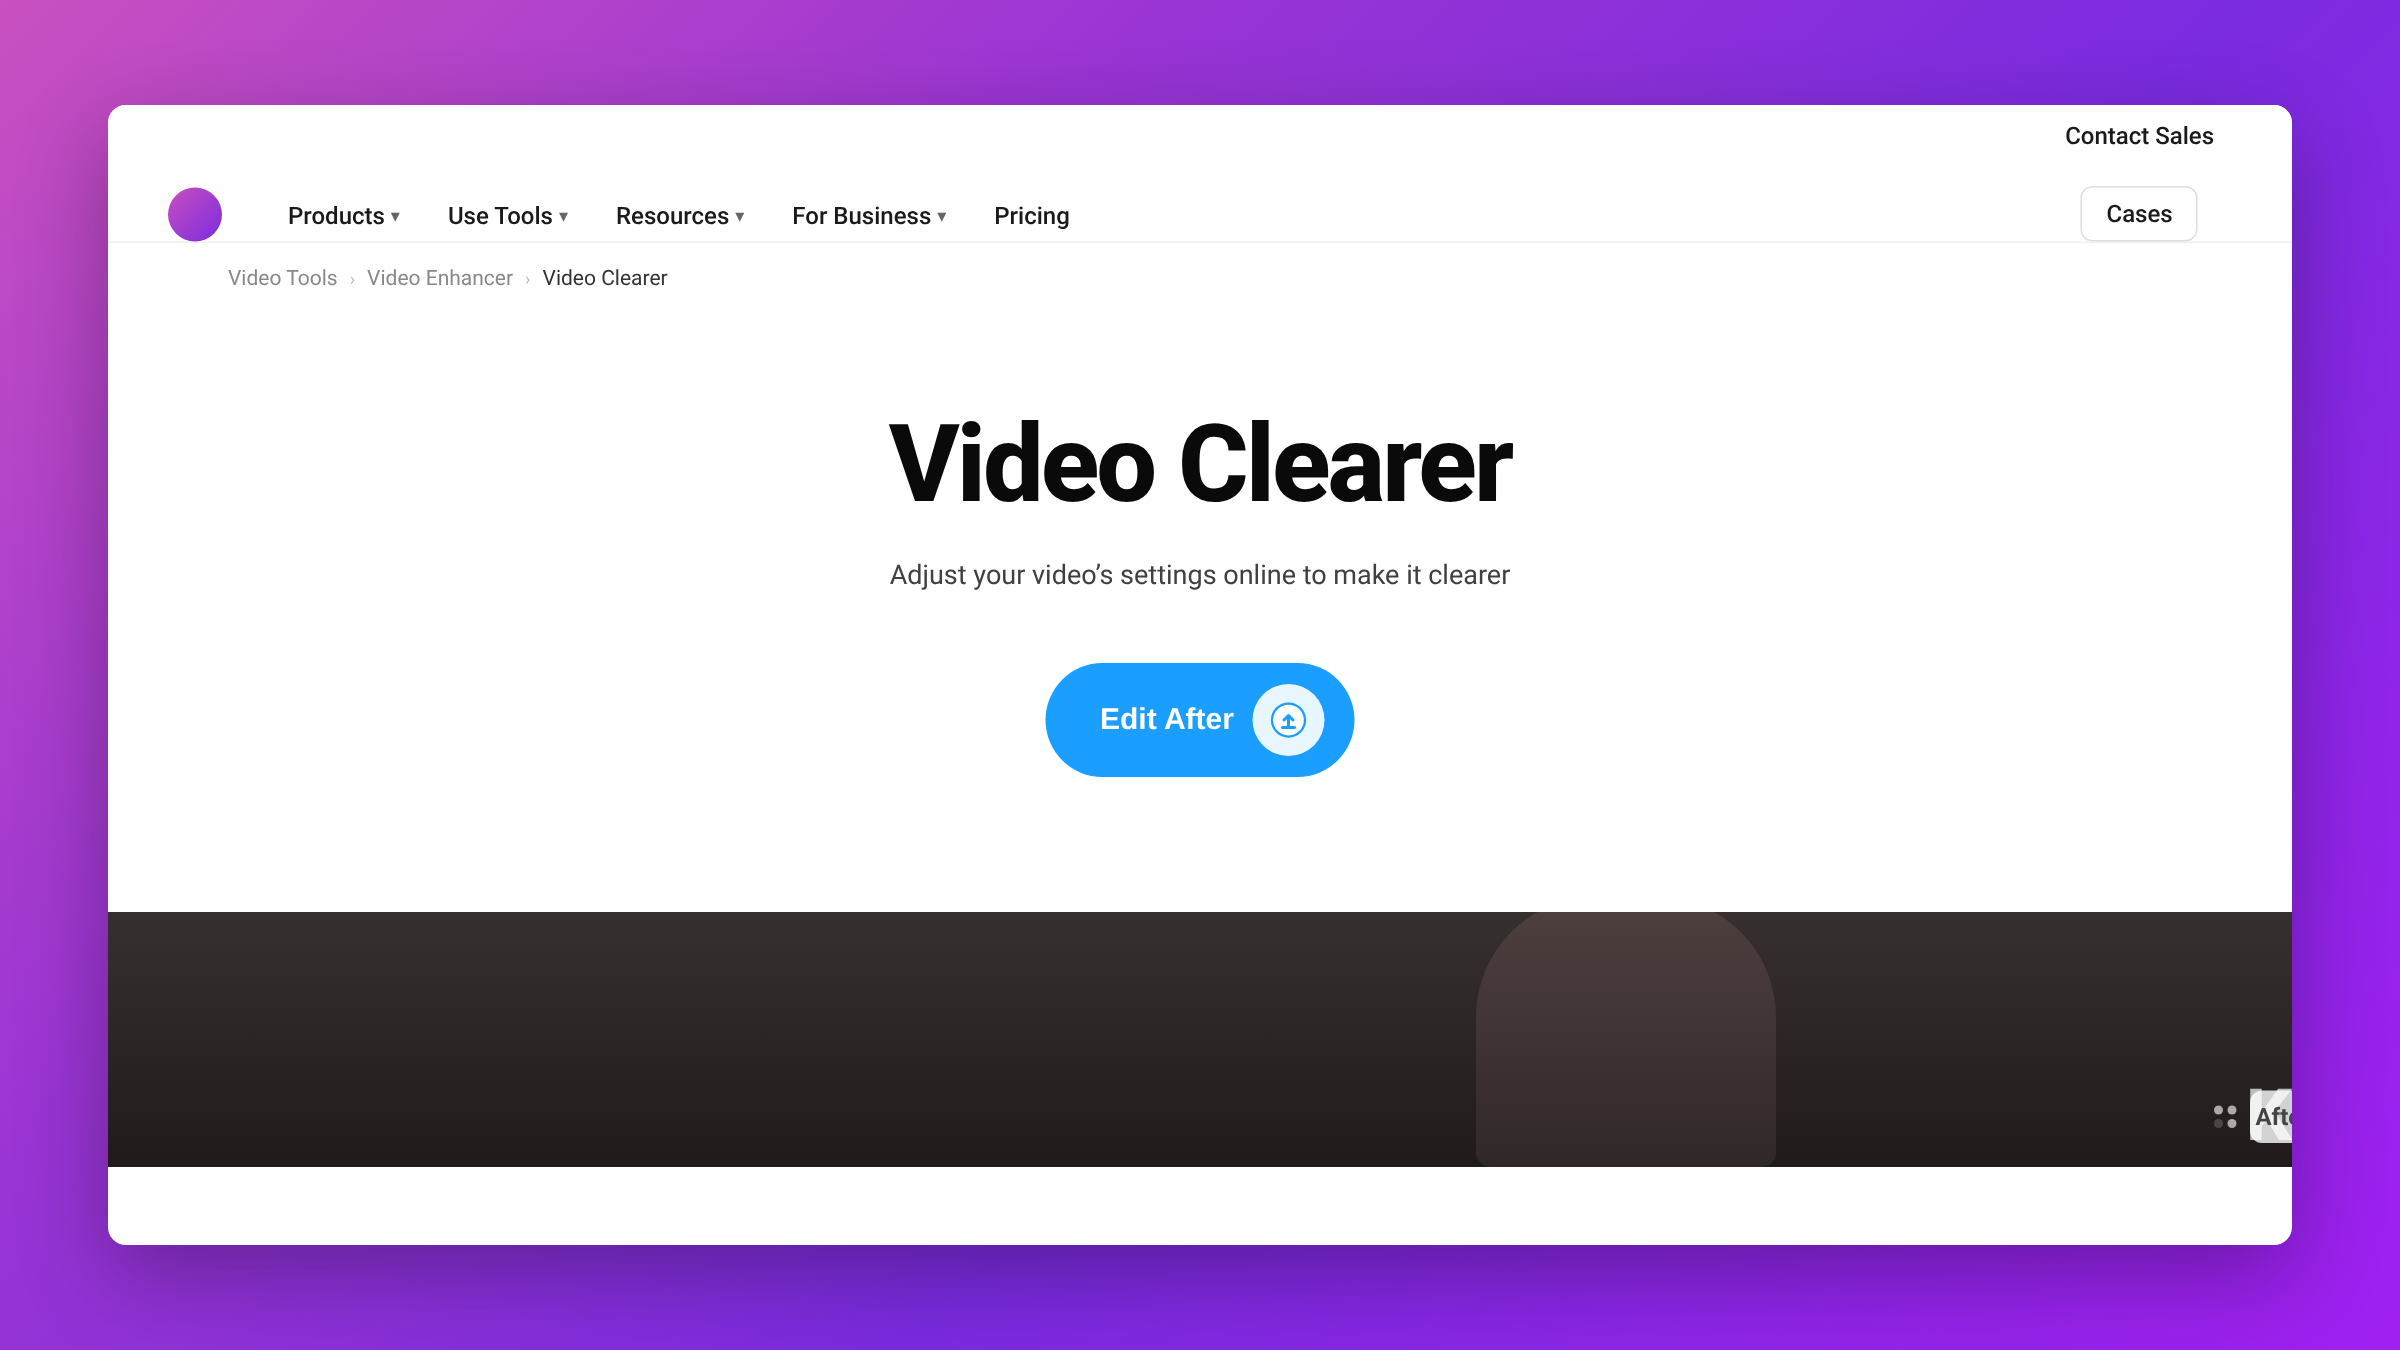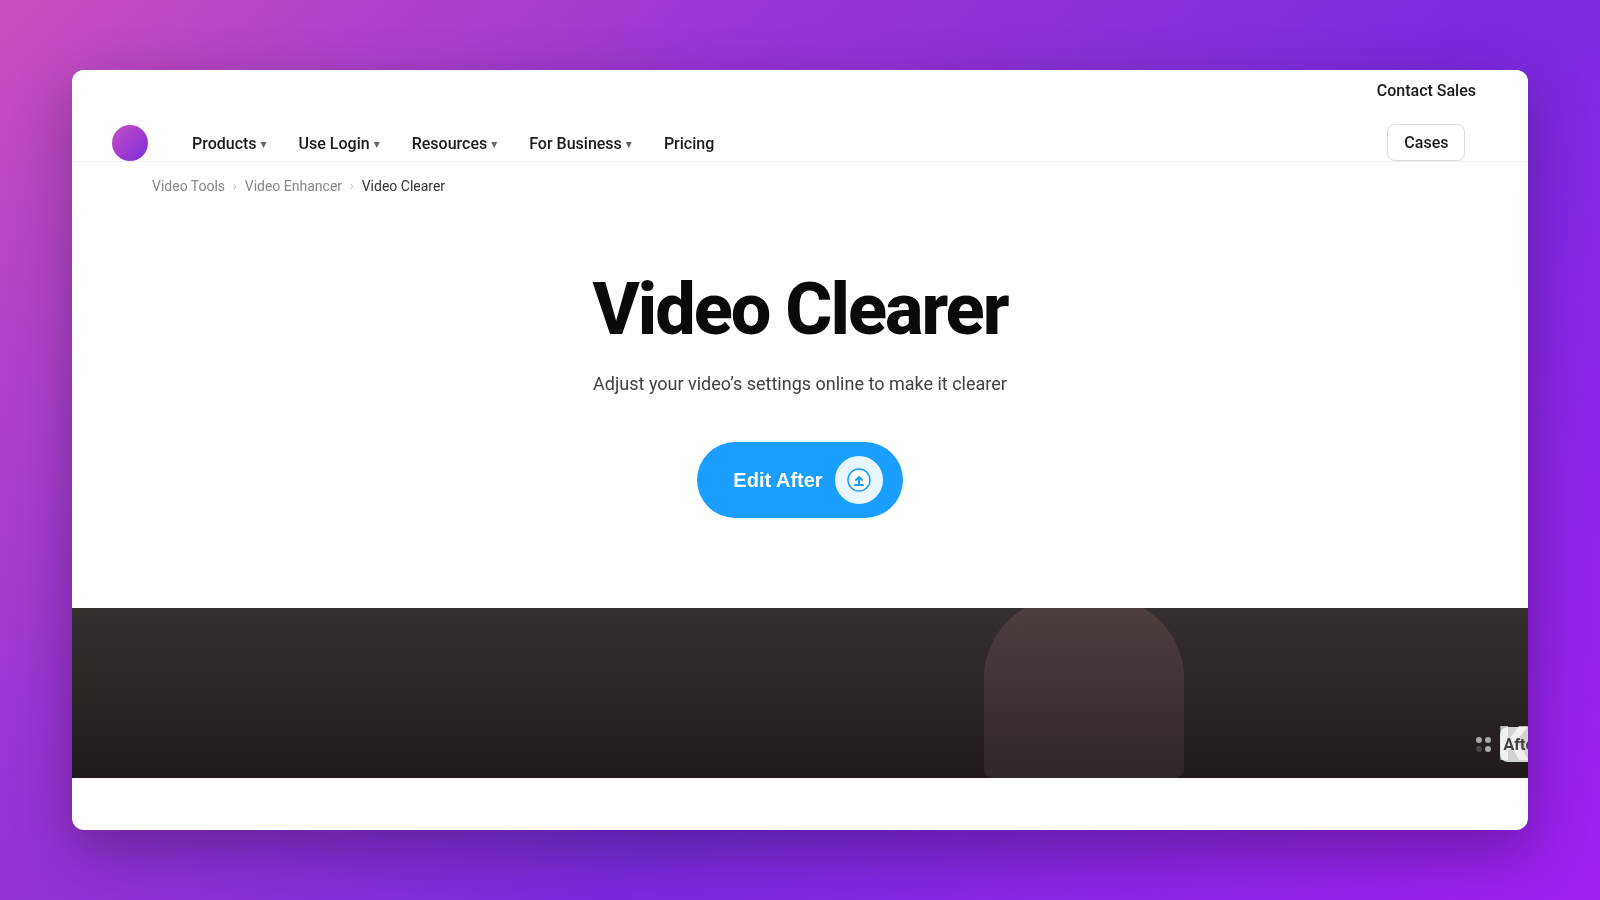--- a/index.html
+++ b/index.html
@@ -272,21 +272,21 @@
 
   <nav class="navbar">
     <div class="navbar-logo"></div>
 
     <div class="navbar-nav">
       <div class="nav-item">
         <span>Products</span>
         <span class="chevron">▾</span>
       </div>
       <div class="nav-item">
-        <span>Use Login</span>
+        <span>Use Tools</span>
         <span class="chevron">▾</span>
       </div>
       <div class="nav-item">
         <span>Resources</span>
         <span class="chevron">▾</span>
       </div>
       <div class="nav-item">
         <span>For Business</span>
         <span class="chevron">▾</span>
       </div>

